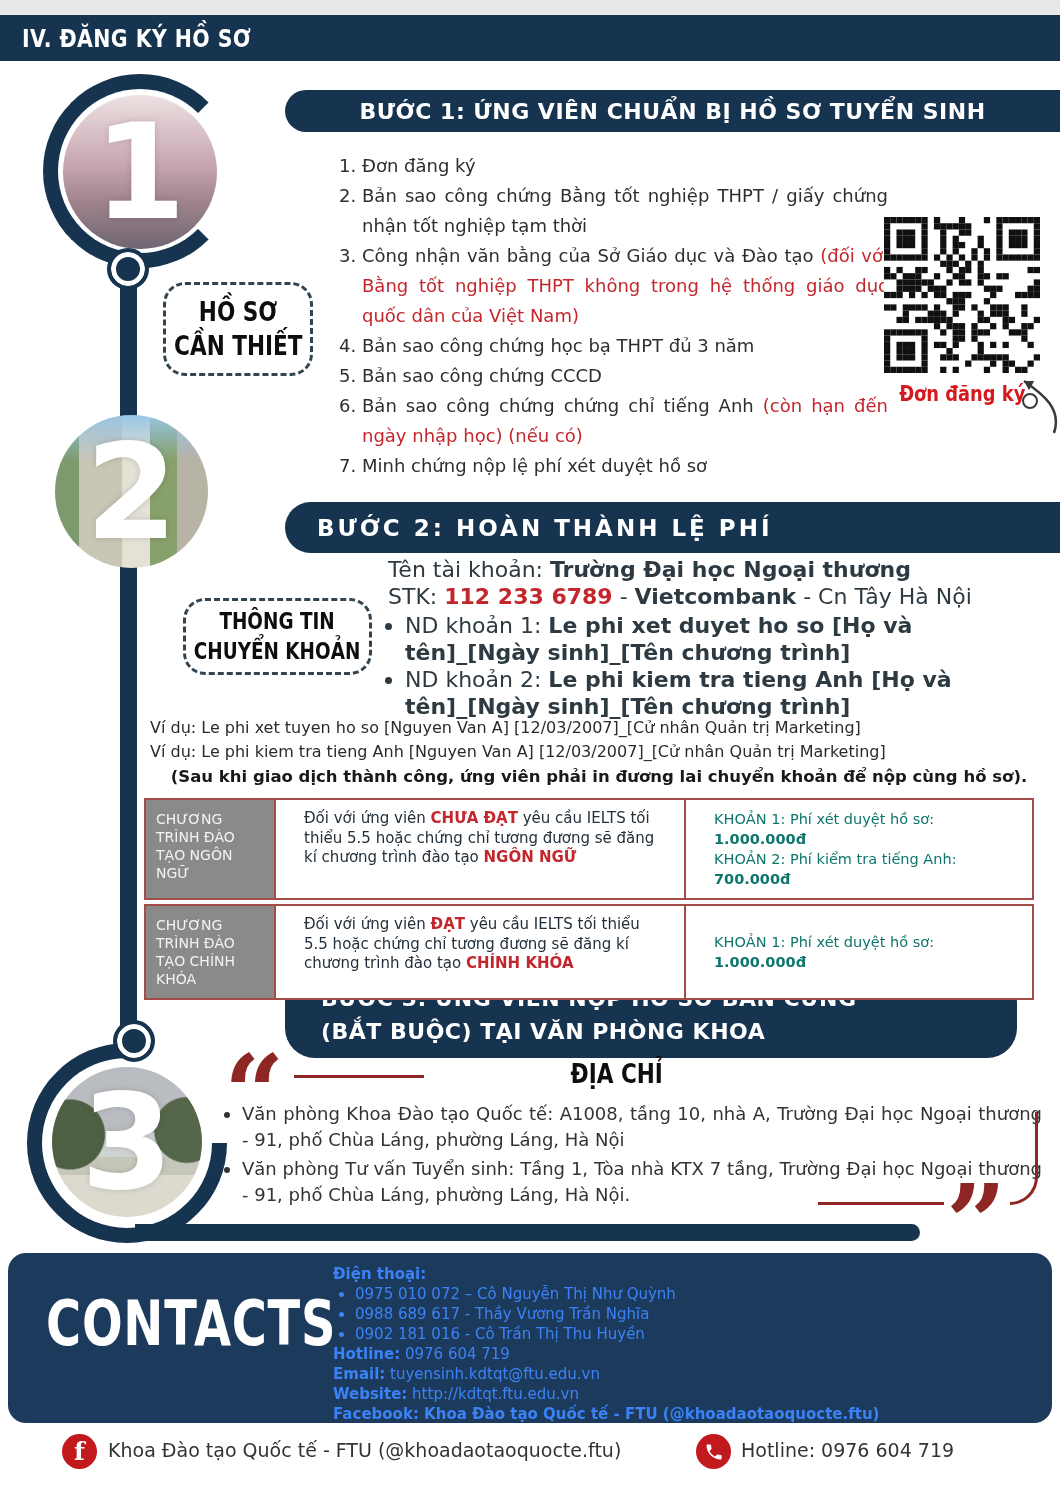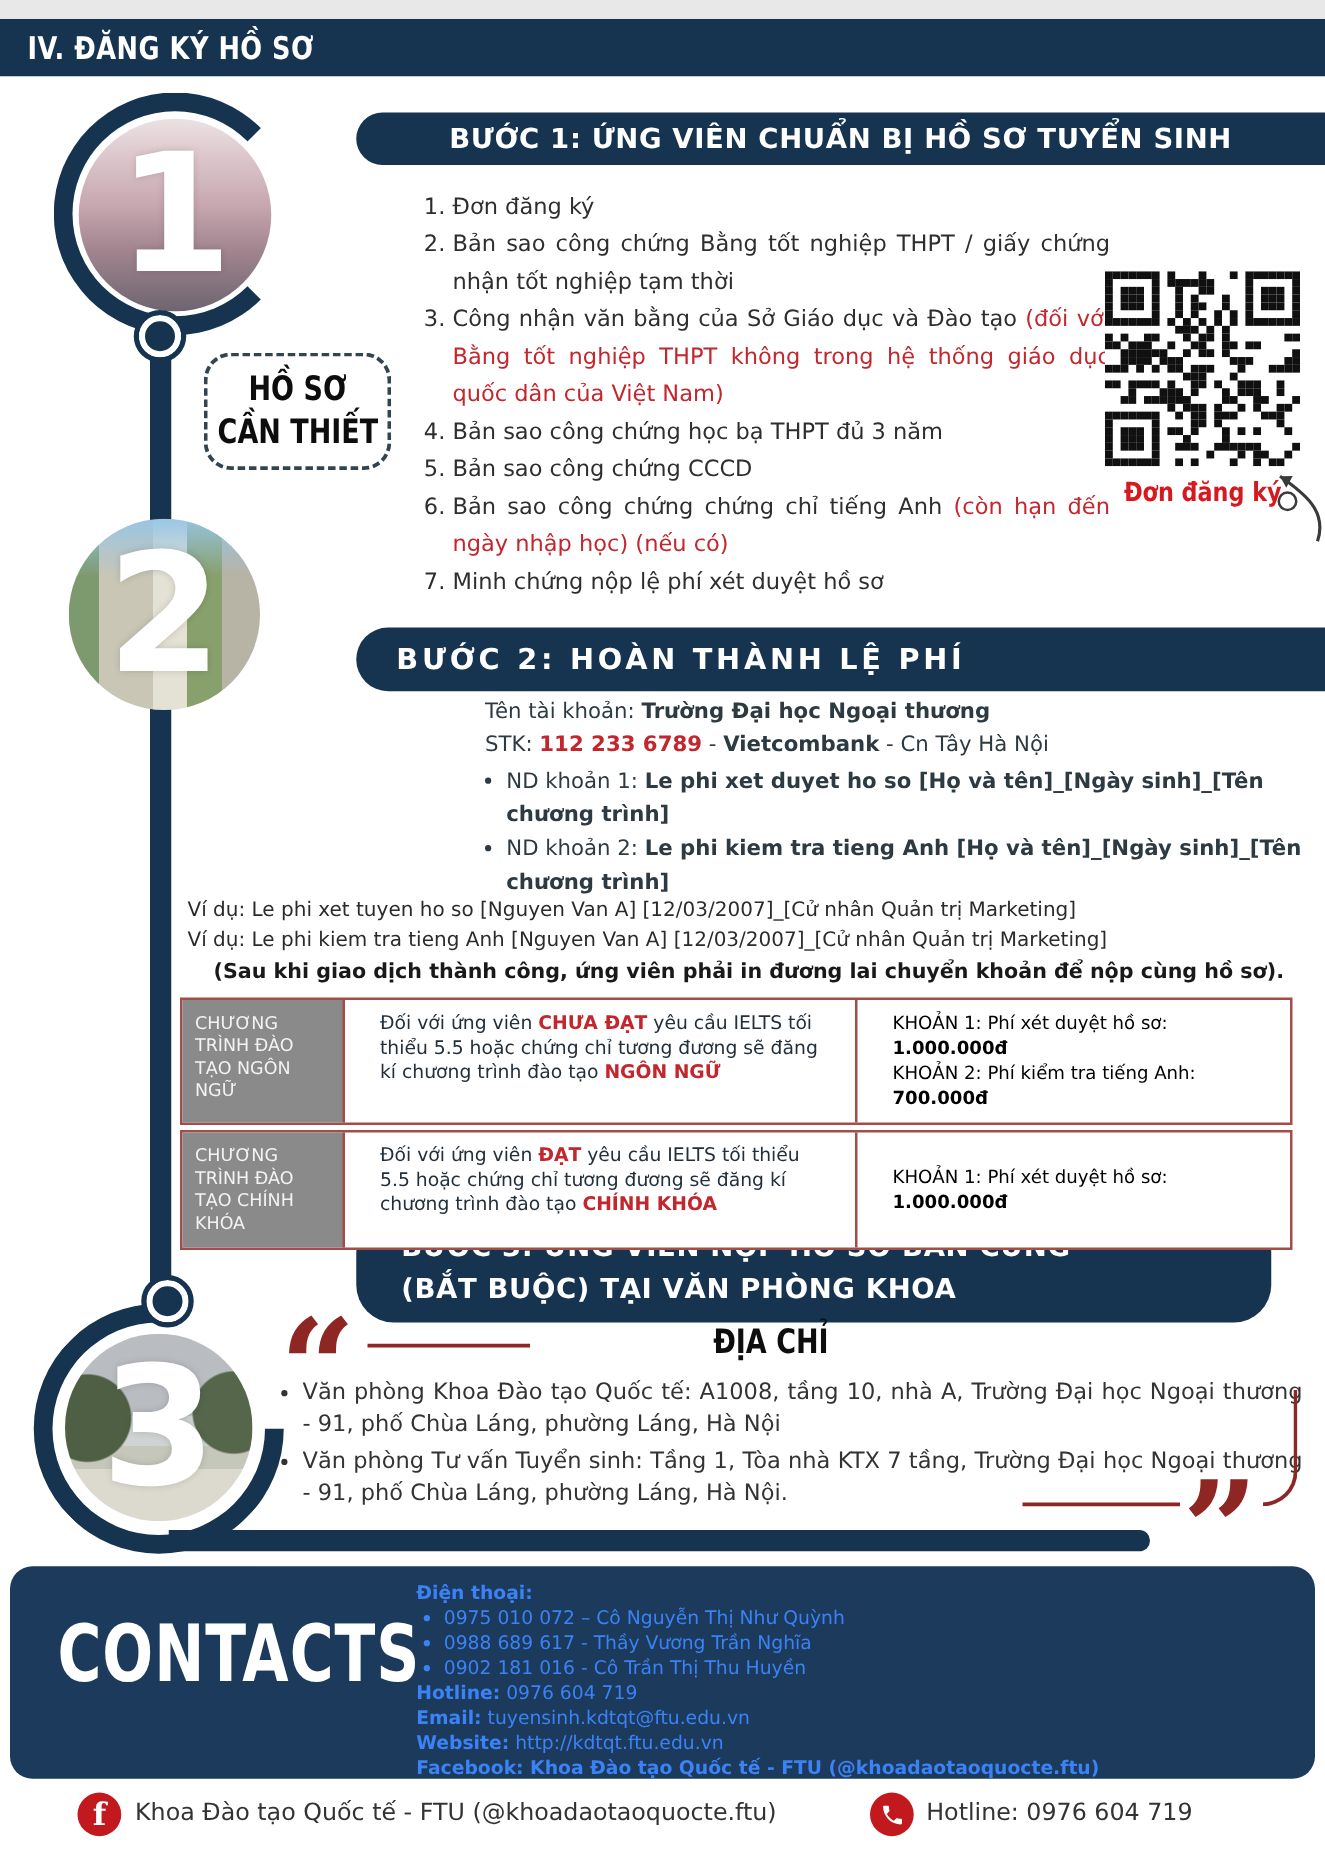--- a/index.html
+++ b/index.html
@@ -60,35 +60,35 @@
            line-height:30px;color:var(--ink);z-index:5;}
   .doclist li{text-align:justify;}
   .b{font-weight:bold;} .r{color:var(--red);}
   
   .qrwrap{position:absolute;left:884px;top:202px;width:156px;text-align:center;z-index:5;}
   .qr{width:156px;height:156px;display:block;background:#fff;fill:#101010;}
   .qrcap{margin-top:9px;color:var(--brightred);font-weight:bold;font-size:21px;
          transform:scaleX(.85);display:inline-block;white-space:nowrap;}
   .qrarrow{position:absolute;left:1008px;top:352px;z-index:5;}
   
-  .acct{position:absolute;left:388px;top:541px;width:662px;font-size:17px;color:#2E3A42;
+  .acct{position:absolute;left:388px;top:541px;width:662px;font-size:22px;color:#2E3A42;
         line-height:27px;z-index:5;}
   .ndlist{margin-top:2px;padding-left:17px;}
   .examples{position:absolute;left:150px;top:701px;width:898px;font-size:16px;line-height:24px;
             color:#2b2b2b;z-index:5;}
   .note{position:absolute;left:150px;top:752px;width:898px;text-align:center;font-weight:bold;
         font-size:16.5px;color:#191919;z-index:5;}
   .feetable{position:absolute;left:144px;top:783px;width:890px;display:flex;flex-direction:column;
             gap:4px;z-index:5;}
   .trow{display:flex;border:2px solid var(--tborder);background:#fff;}
   .tc{padding:9px 28px;}
   .tc1{width:130px;background:var(--gray);color:#F3F3F3;font-size:14px;line-height:18px;
        border-right:2px solid var(--tborder);padding:10px;}
   .tc2{width:410px;font-size:15px;line-height:19.5px;color:#23303B;border-right:2px solid var(--tborder);}
-  .tc3{flex:1;font-size:14.5px;line-height:20px;color:#000000;display:flex;flex-direction:column;
+  .tc3{flex:1;font-size:14.5px;line-height:20px;color:#0f766e;display:flex;flex-direction:column;
        justify-content:center;}
   
   .addrtitle{position:absolute;left:467px;top:1043px;width:300px;text-align:center;font-size:27px;
              font-weight:bold;color:#0e0e0e;z-index:5;}
   .addrtitle span{display:inline-block;transform:scaleX(.8);white-space:nowrap;}
   .quote{position:absolute;font-family:"DejaVu Serif",serif;font-weight:bold;color:var(--maroon);
          font-size:105px;line-height:1;z-index:5;}
   .q1{left:224px;top:1026px;} .q2{left:946px;top:1156px;}
   .qline{position:absolute;height:3px;background:var(--maroon);z-index:5;}
   .ql1{left:294px;top:1060px;width:130px;} .ql2{left:818px;top:1187px;width:126px;}
@@ -147,20 +147,24 @@
     <span>BƯỚC 2: HOÀN THÀNH LỆ PHÍ</span>
   </div>
   <div class="band band3">
     <span>BƯỚC 3: ỨNG VIÊN NỘP HỒ SƠ BẢN CỨNG</span>
     <span>(BẮT BUỘC) TẠI VĂN PHÒNG KHOA</span>
   </div>
 
   <div class="badge badge1">
     <span class="bl">HỒ SƠ</span>
     <span class="bl">CẦN THIẾT</span>
+  </div>
+  <div class="badge badge2">
+    <span class="bl">THÔNG TIN</span>
+    <span class="bl">CHUYỂN KHOẢN</span>
   </div>
 
   <ol class="doclist">
       <li><span>Đơn đăng ký</span></li>
       <li><span>Bản sao công chứng Bằng tốt nghiệp THPT / giấy chứng nhận tốt nghiệp tạm thời</span></li>
       <li><span>Công nhận văn bằng của Sở Giáo dục và Đào tạo </span><span class="r">(đối với Bằng tốt nghiệp THPT không trong hệ thống giáo dục quốc dân của Việt Nam)</span></li>
       <li><span>Bản sao công chứng học bạ THPT đủ 3 năm</span></li>
       <li><span>Bản sao công chứng CCCD</span></li>
       <li><span>Bản sao công chứng chứng chỉ tiếng Anh </span><span class="r">(còn hạn đến ngày nhập học) (nếu có)</span></li>
       <li><span>Minh chứng nộp lệ phí xét duyệt hồ sơ</span></li>

